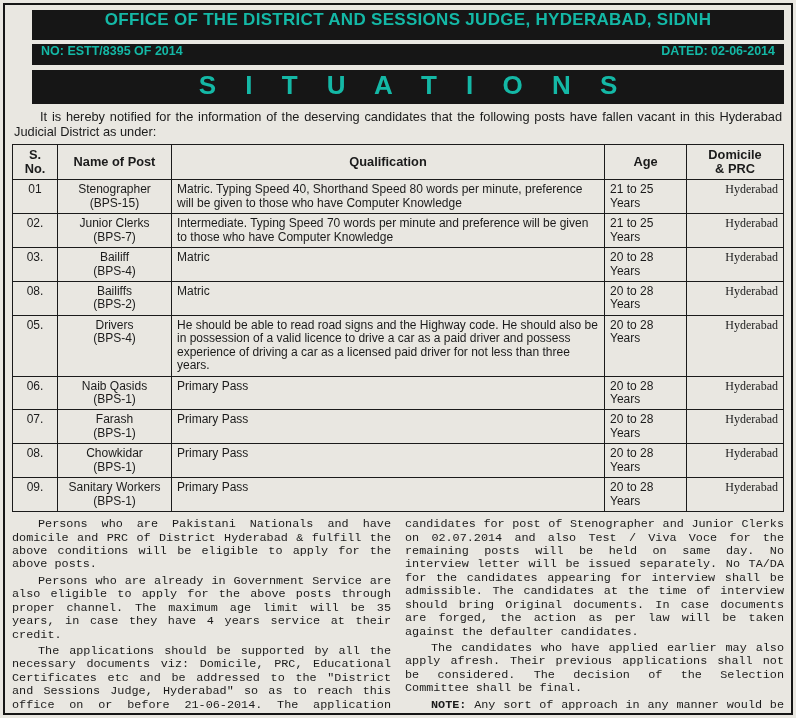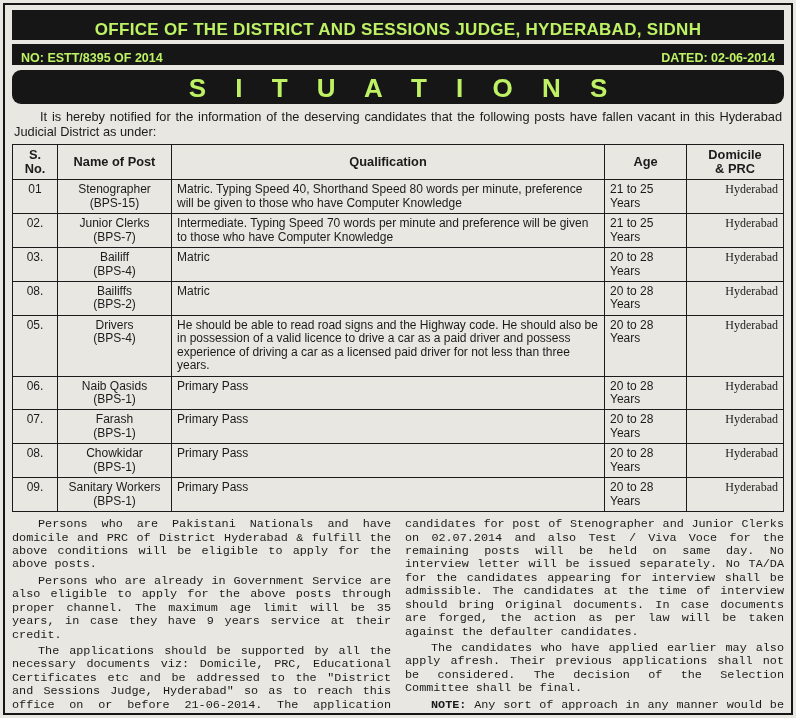--- a/index.html
+++ b/index.html
@@ -16,23 +16,24 @@
   }
   .ad {
     width:100%; height:100%;
     border:2px solid #161616;
     background:#e9e7e1;
     padding:5px 7px;
     overflow:hidden;
   }
   .bar {
     background:#161616;
-    color:#bef264;
+    color:#14b8a6;
     display:flex;
-    align-items:flex-end;
+    align-items:flex-start;
+    margin-left:20px;
   }
   .title-bar {
     height:30px;
     justify-content:center;
     font-weight:bold;
     font-size:17px;
     letter-spacing:.3px;
   }
   .ref-bar {
     margin-top:4px;
@@ -43,21 +44,20 @@
     font-size:12.5px;
   }
   .situations-bar {
     margin-top:5px;
     height:34px;
     justify-content:center;
     font-weight:bold;
     font-size:26px;
     letter-spacing:11px;
     padding-left:11px; 
-    border-radius:9px;
   }
   .intro {
     margin:5px 2px 4px 2px;
     font-size:12.8px;
     line-height:1.2;
     text-indent:34px;
     text-align:justify;
   }
   table {
     width:100%;
@@ -268,21 +268,21 @@
               <div>Years</div>
             </td>
             <td class="c-dom">Hyderabad</td>
           </tr>
         </tbody>
     </table>
 
     <div class="columns">
       <div class="col">
         <p class="para indent">Persons who are Pakistani Nationals and have domicile and PRC of District Hyderabad &amp; fulfill the above conditions will be eligible to apply for the above posts.</p>
-        <p class="para indent">Persons who are already in Government Service are also eligible to apply for the above posts through proper channel. The maximum age limit will be 35 years, in case they have 9 years service at their credit.</p>
+        <p class="para indent">Persons who are already in Government Service are also eligible to apply for the above posts through proper channel. The maximum age limit will be 35 years, in case they have 4 years service at their credit.</p>
         <p class="para indent">The applications should be supported by all the necessary documents viz: Domicile, PRC, Educational Certificates etc and be addressed to the "District and Sessions Judge, Hyderabad" so as to reach this office on or before 21-06-2014. The application received after above date either personal or by post would not be considered. The list of eligible candidates will be affixed at the notice board of District and Sessions Court, Hyderabad on 27-06-2014. The candidates applying for the posts at Serial No. 01 to 03 should appear for written test on 29.06.2014 at 08.30 am. The Typing, Computer Test and Viva Voce will be taken from the successful</p>
       </div>
       <div class="col">
         <p class="para">candidates for post of Stenographer and Junior Clerks on 02.07.2014 and also Test / Viva Voce for the remaining posts will be held on same day. No interview letter will be issued separately. No TA/DA for the candidates appearing for interview shall be admissible. The candidates at the time of interview should bring Original documents. In case documents are forged, the action as per law will be taken against the defaulter candidates.</p>
         <p class="para indent">The candidates who have applied earlier may also apply afresh. Their previous applications shall not be considered. The decision of the Selection Committee shall be final.</p>
         <p class="para indent"><span class="note-label">NOTE:</span> <span>Any sort of approach in any manner would be considered as disqualification.</span></p>
         <div class="signature">
           <div>(AHMED LUQMAN MEMON)</div>
           <div>DISTRICT &amp; SESSIONS JUDGE</div>
 

